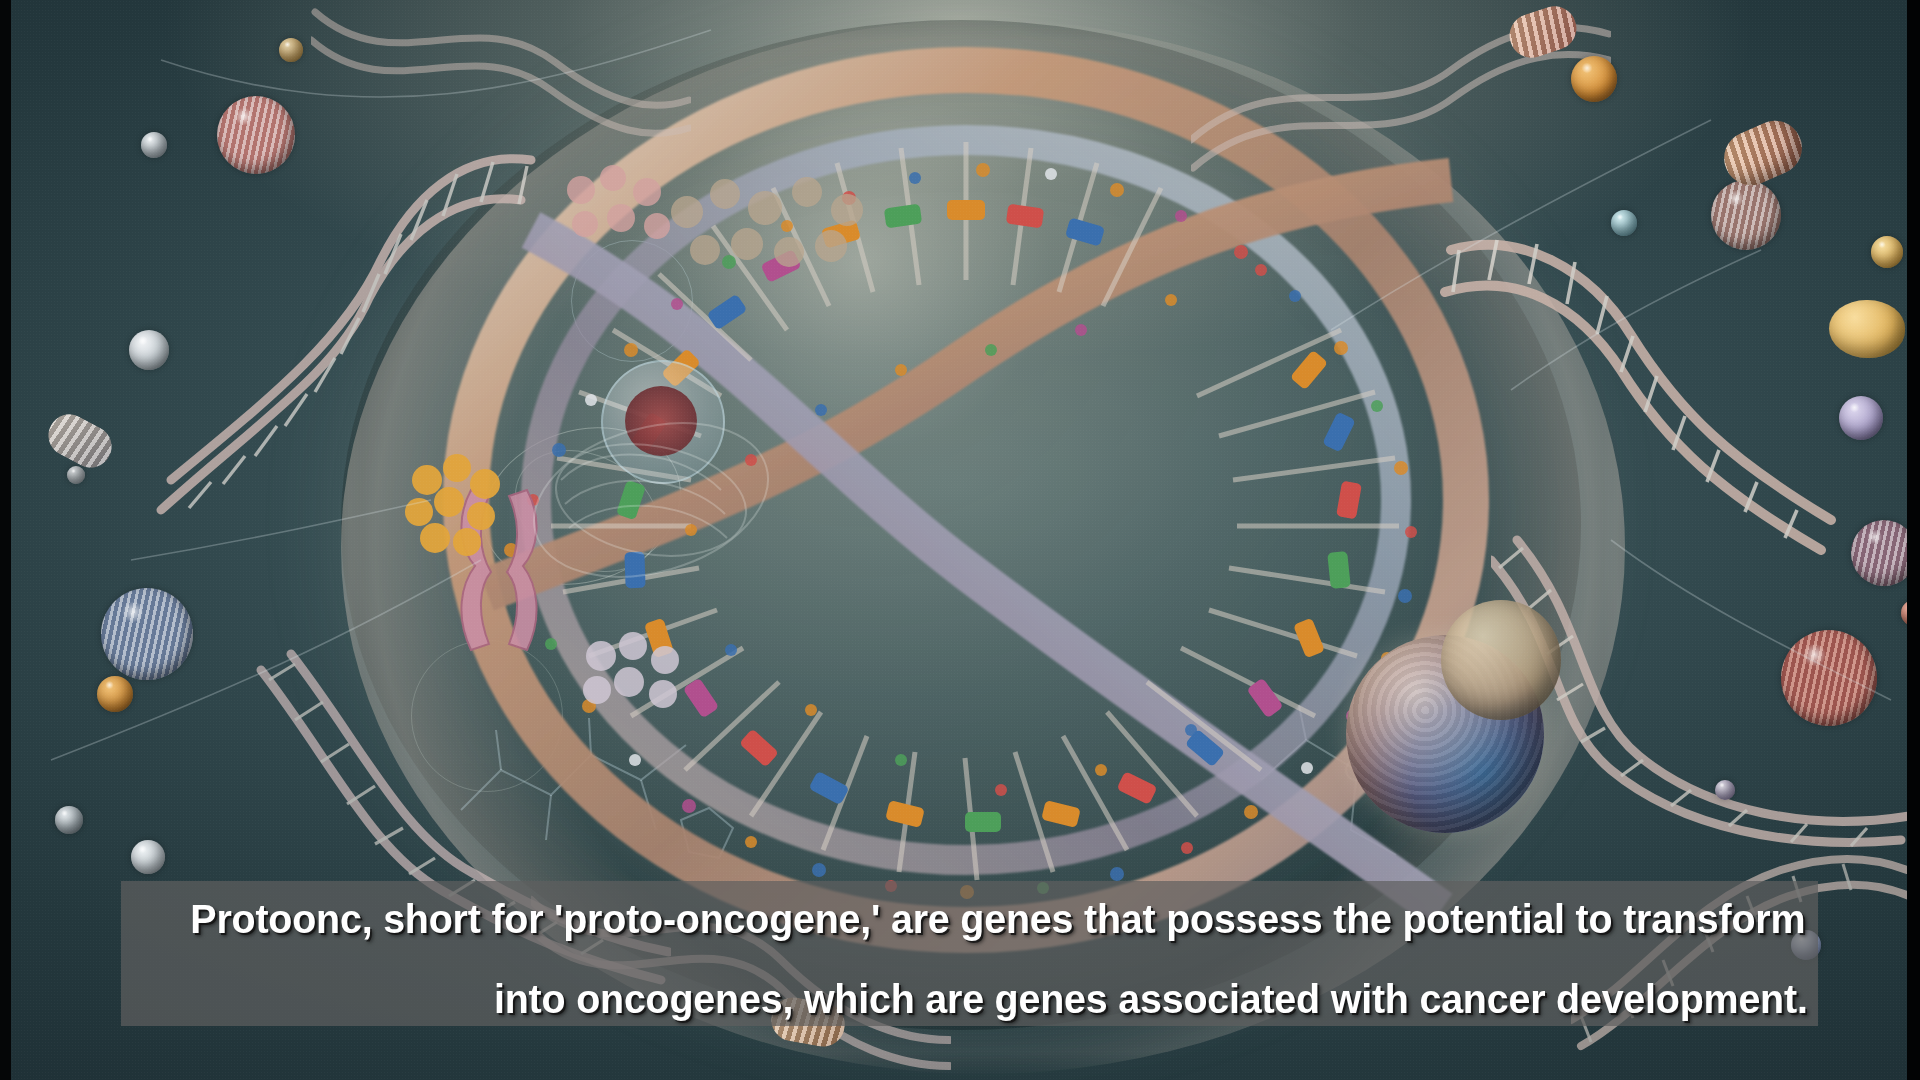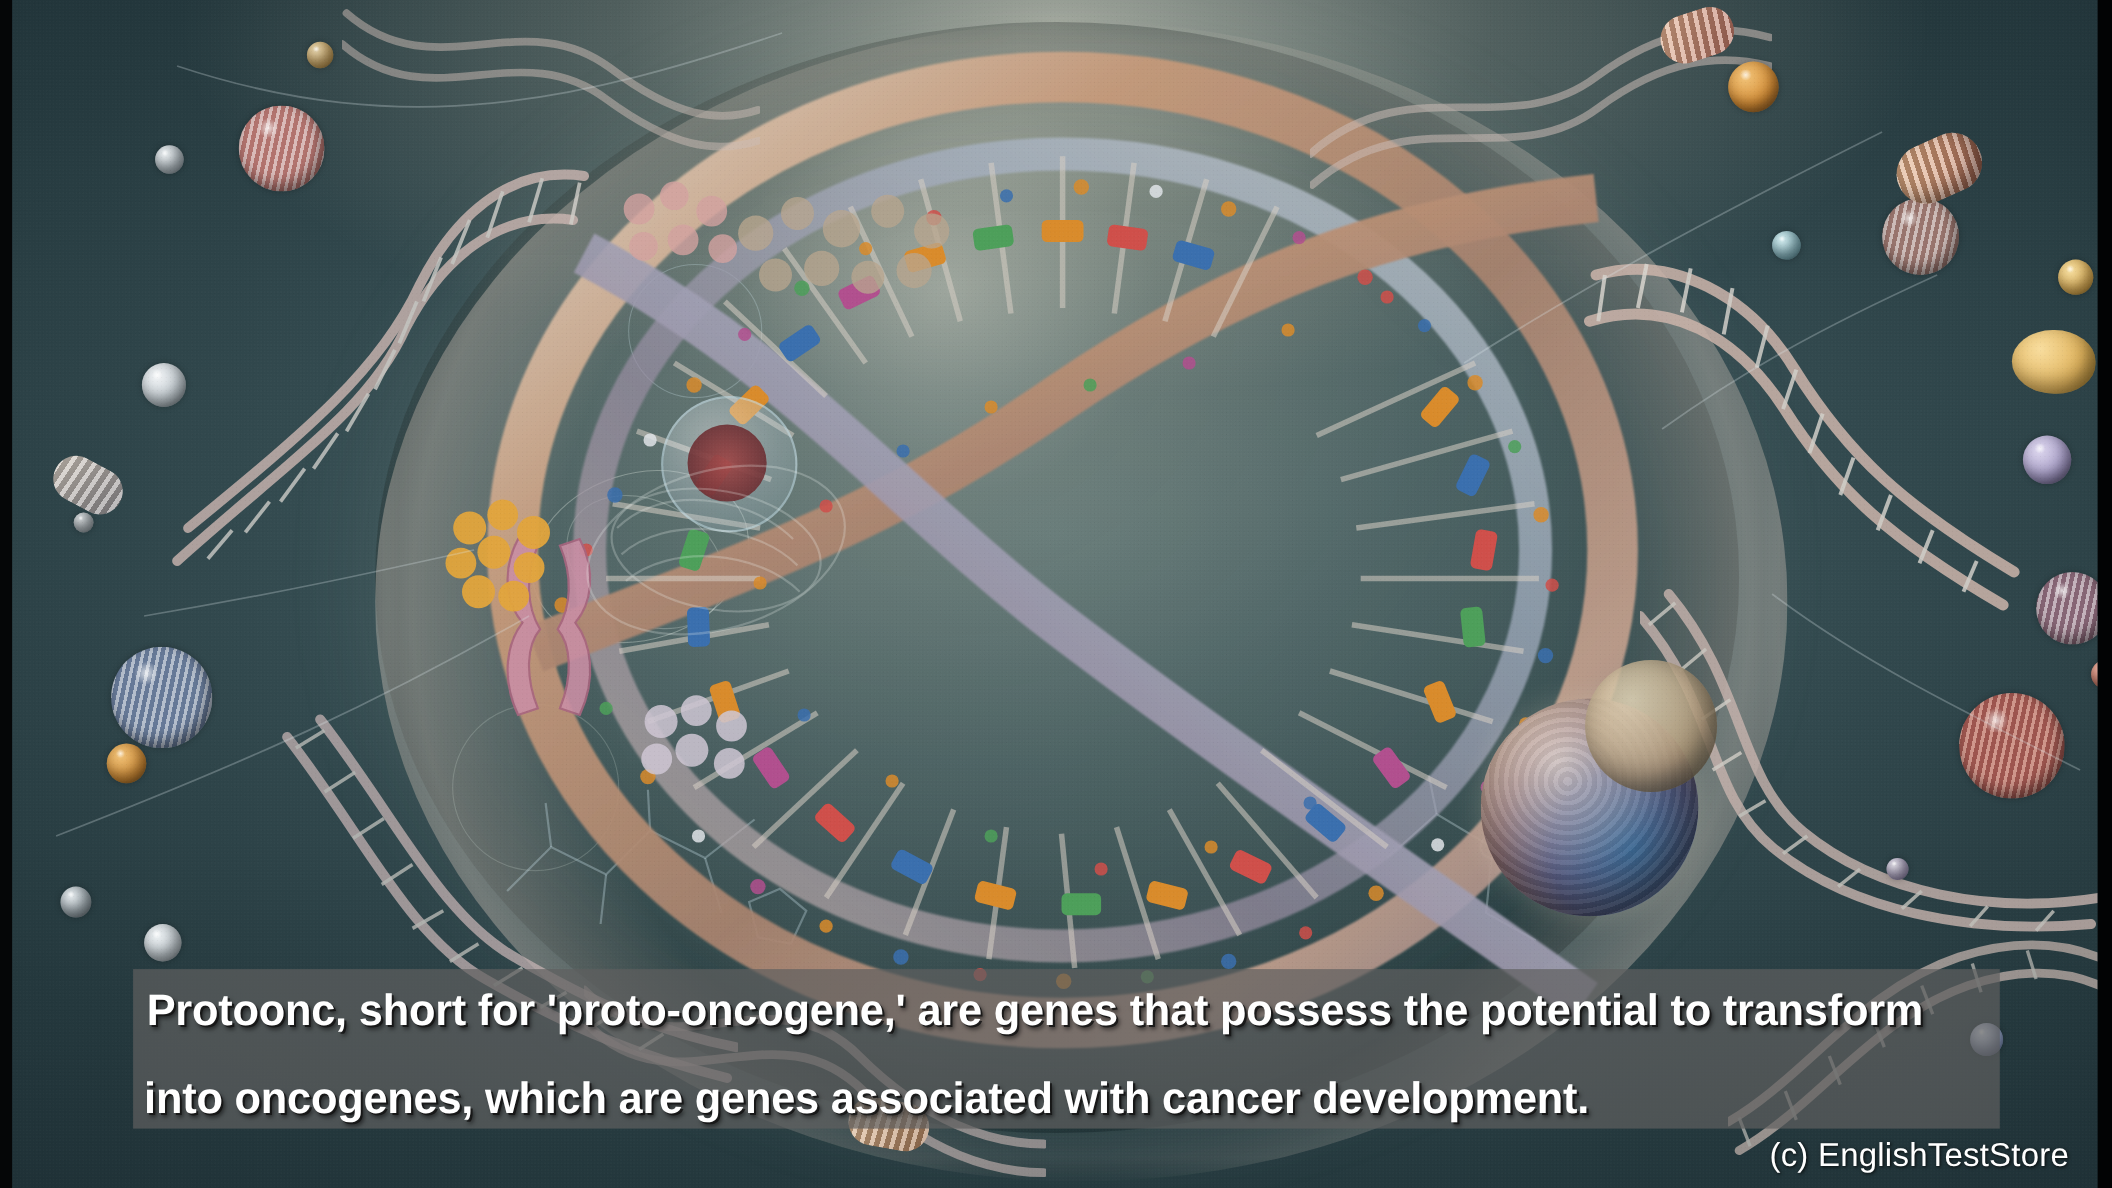--- a/index.html
+++ b/index.html
@@ -115,21 +115,21 @@
   
   .caption-bar {
     position: absolute;
     left: 110px;
     top: 881px;
     width: 1697px;
     height: 145px;
     background: rgba(96,96,96,0.70);
     display: flex;
     flex-direction: column;
-    align-items: flex-start;
+    align-items: flex-end;
     justify-content: flex-start;
     padding-top: 6px;
     box-sizing: border-box;
   }
   .caption-line {
     color: #ffffff;
     font-family: "Liberation Sans", sans-serif;
     font-weight: bold;
     font-size: 40px;
     line-height: 1.0;
@@ -598,20 +598,19 @@
       </g>
     </svg>
 
     <div class="grain"></div>
 
     <div class="caption-bar">
       <div class="caption-line l1">Protoonc, short for 'proto-oncogene,' are genes that possess the potential to transform</div>
       <div class="caption-line l2">into oncogenes, which are genes associated with cancer development.</div>
     </div>
 
-    <div class="watermark">(c) EnglishTestStore</div>
 
   </div>
 
   <div class="bar-left"></div>
   <div class="bar-right"></div>
 
 </div>
 
 </body></html>

